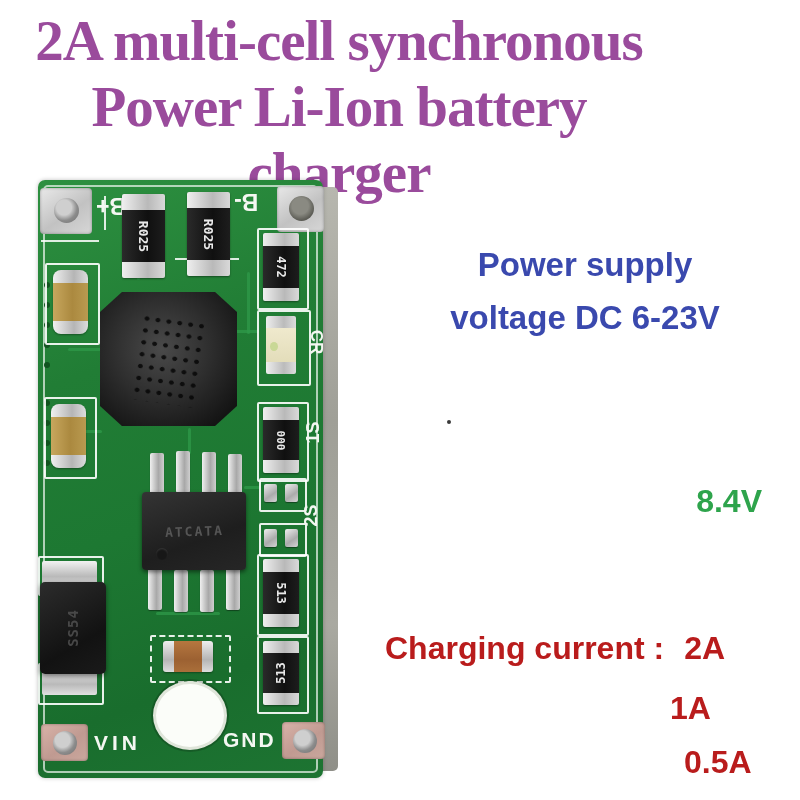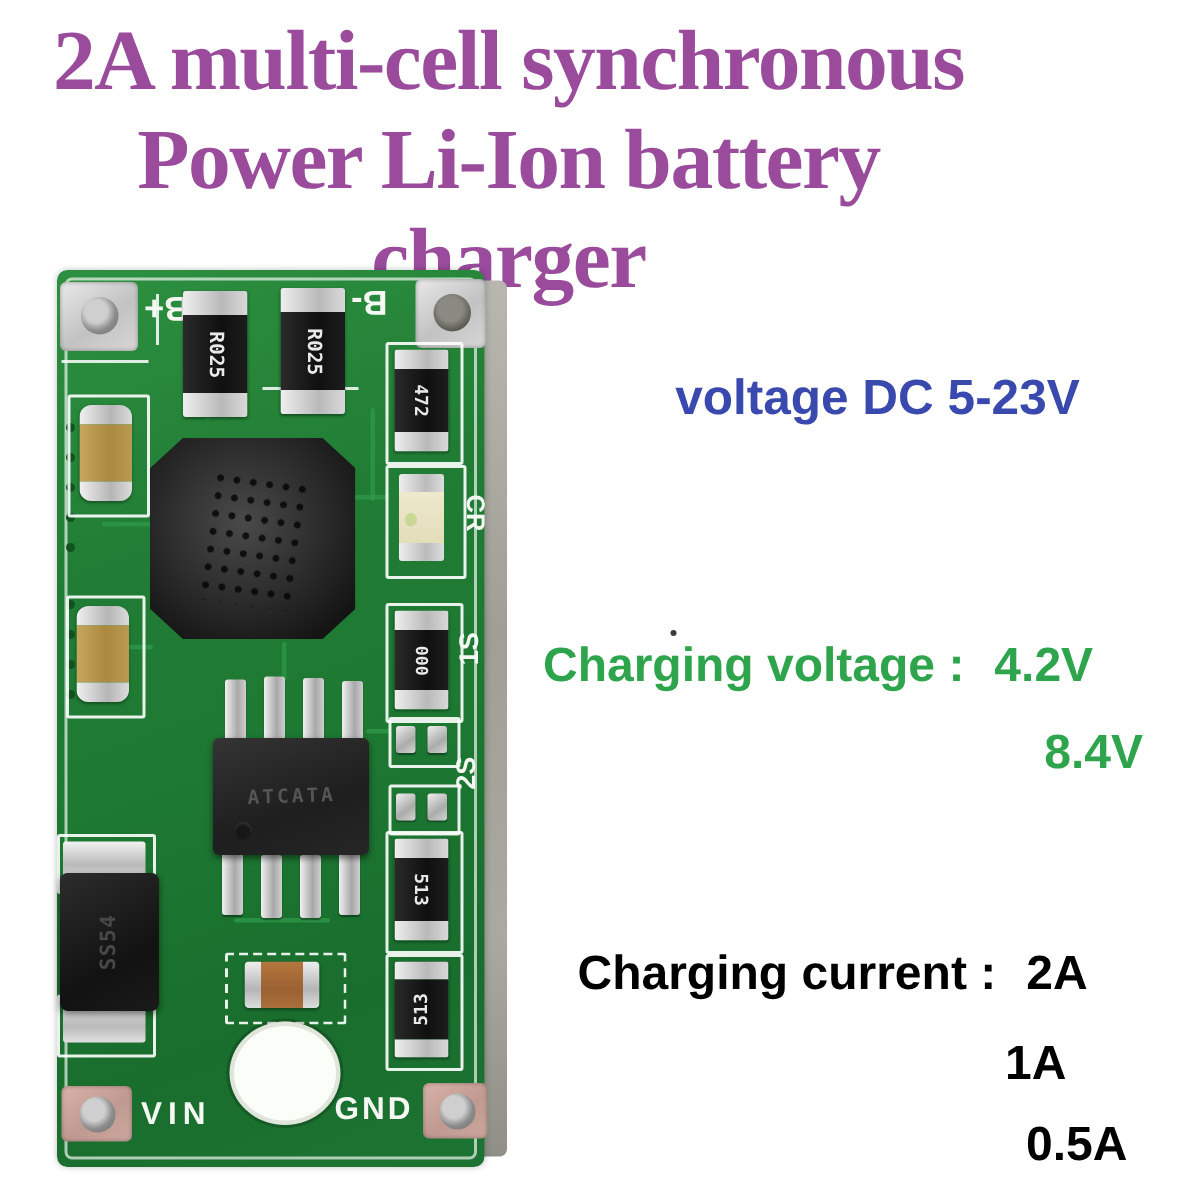--- a/index.html
+++ b/index.html
@@ -6,21 +6,21 @@
   .canvas{position:relative;width:800px;height:800px;background:#ffffff;overflow:hidden;
           font-family:"Liberation Sans",sans-serif;}
   
   .title{position:absolute;top:8px;left:0;width:678px;text-align:center;
          font-family:"Liberation Serif",serif;font-weight:bold;font-size:57px;
          line-height:66px;letter-spacing:-1px;color:#9a4b9c;}
   
   .spec{position:absolute;font-weight:bold;white-space:nowrap;}
   .ps{left:390px;top:238px;width:390px;text-align:center;color:#3a49ae;font-size:33px;line-height:53px;}
   .cv{color:#2ea44c;font-size:32px;}
-  .cc{color:#000000;font-size:32px;}
+  .cc{color:#b91c1c;font-size:32px;}
   .val-gap{margin-left:20px;}
   .speck{position:absolute;left:447px;top:420px;width:4px;height:4px;border-radius:50%;background:#3a3a3a;}
   
   .pcb{position:absolute;left:38px;top:180px;width:302px;height:598px;}
   .board{position:absolute;left:0;top:0;width:285px;height:598px;border-radius:7px;
          background:linear-gradient(160deg,#2d9040 0%,#217d35 30%,#1d7832 55%,#196d2d 80%,#1d7432 100%);
          box-shadow:0 0 4px rgba(0,0,0,.25);}
   .board-edge{position:absolute;left:283px;top:7px;width:17px;height:584px;border-radius:0 5px 5px 0;
          background:linear-gradient(180deg,#b7b7af,#9f9f97 40%,#a9a9a1 75%,#8f8f88);}
   .sk-border{position:absolute;left:5px;top:5px;width:271px;height:584px;
@@ -260,28 +260,26 @@
     <div class="hcap" style="left:125px;top:461px;width:50px;height:31px;">
       <div class="cap"></div>
         <div class="bd"></div>
         <div class="cap"></div>
     </div>
 
     <div class="mount-hole"></div>
   </div>
 
   <div class="spec ps">
-    <div>voltage DC 5-23V</div>
+    <div>Power supply</div>
+    <div>voltage DC 6-23V</div>
   </div>
 
   <div class="speck"></div>
 
-  <div class="spec cv" style="left:362px;top:425px;">
-    <span>Charging voltage :</span><span class="val-gap">4.2V</span>
-  </div>
   <div class="spec cv" style="right:38px;top:483px;">8.4V</div>
 
   <div class="spec cc" style="left:385px;top:630px;">
     <span>Charging current :</span><span class="val-gap">2A</span>
   </div>
   <div class="spec cc" style="left:670px;top:690px;">1A</div>
   <div class="spec cc" style="left:684px;top:744px;">0.5A</div>
 
 </div>
 

